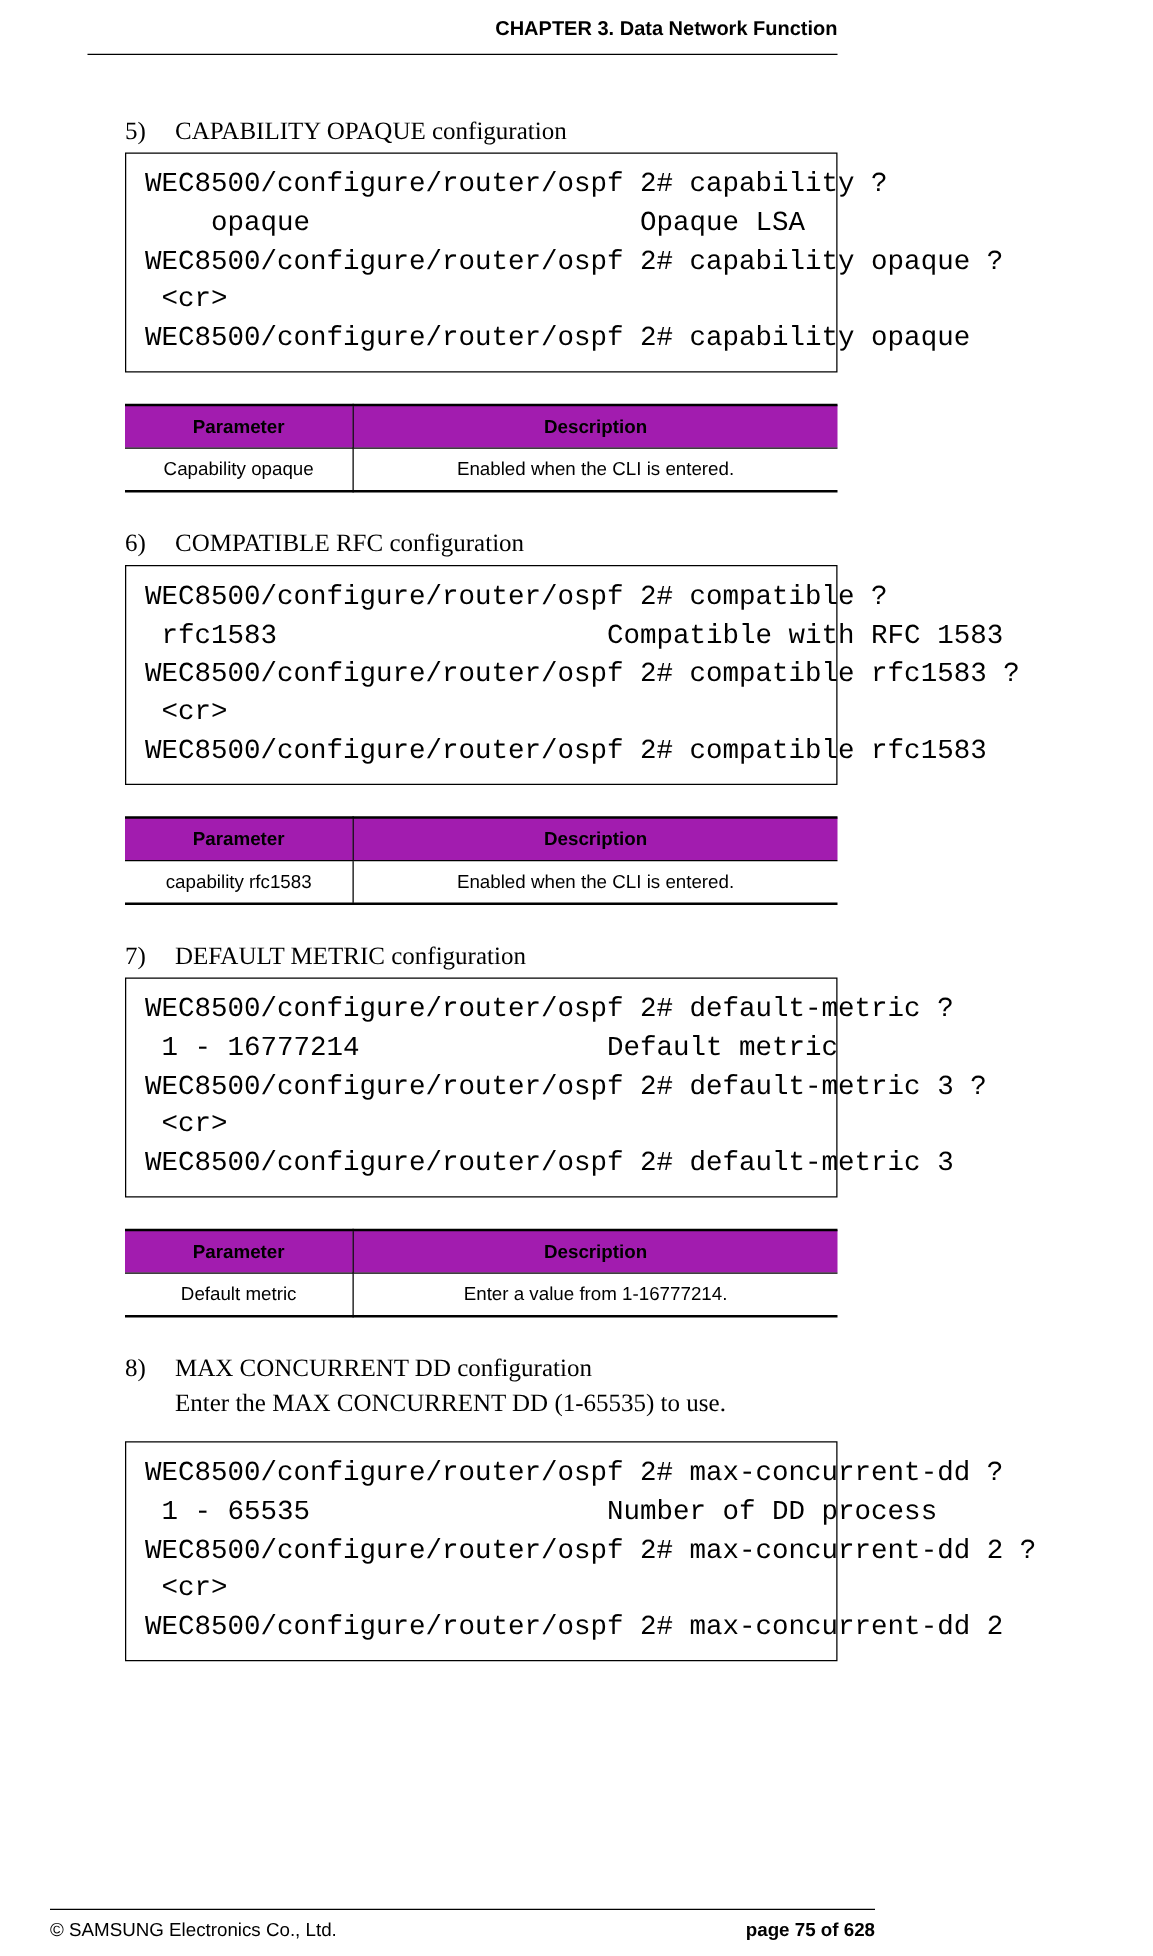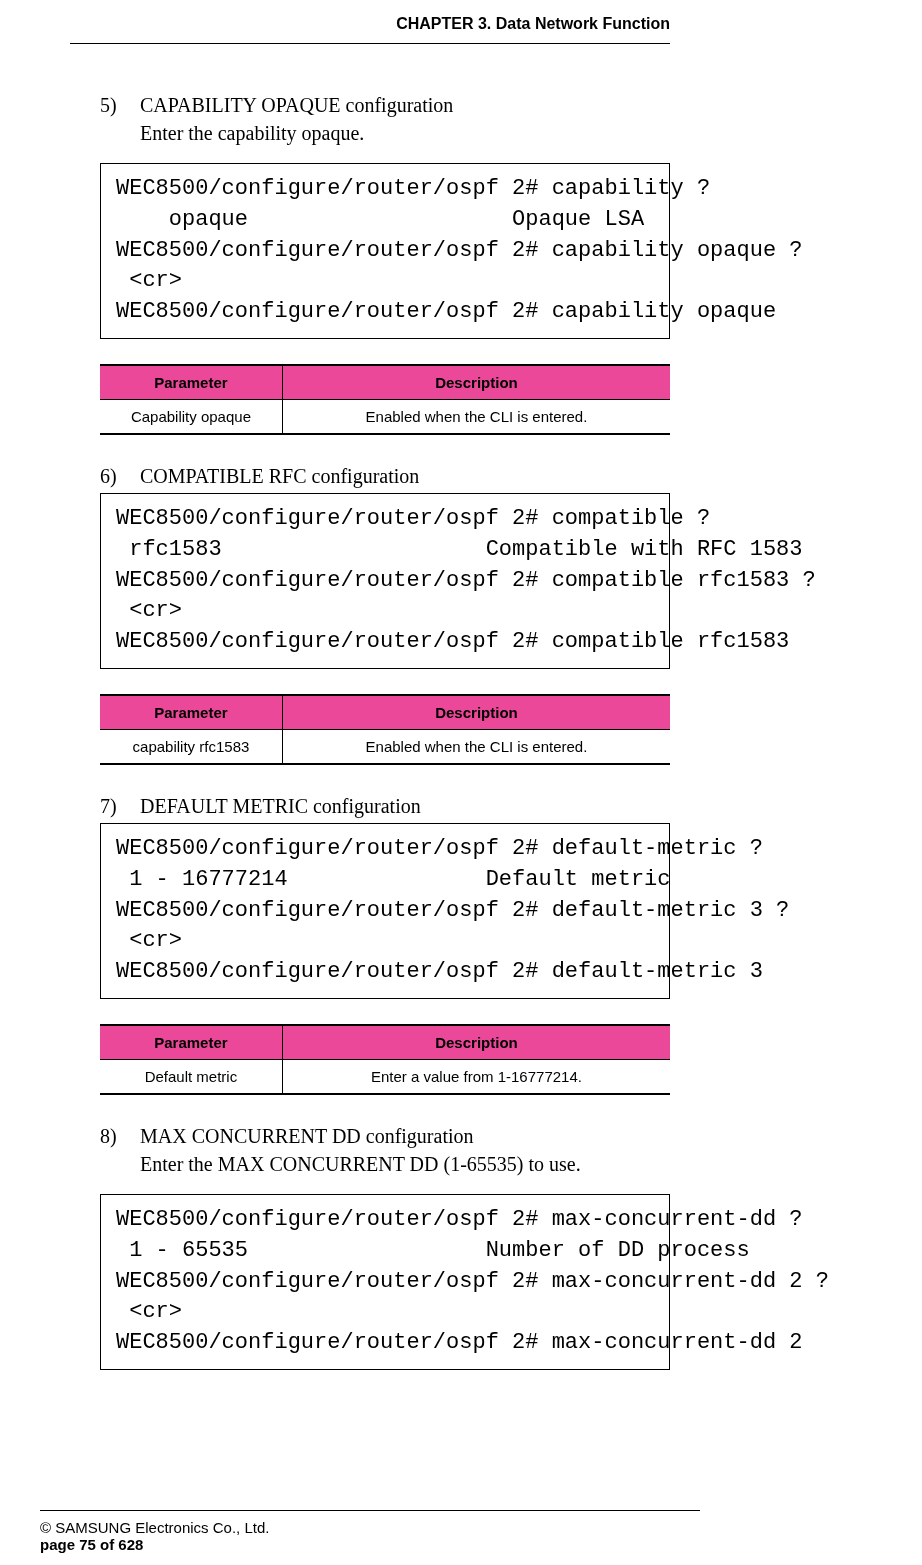--- a/index.html
+++ b/index.html
@@ -55,21 +55,21 @@
     table.param-table {
       width: 100%;
       border-collapse: collapse;
       font-family: Arial, Helvetica, sans-serif;
       font-size: 15px;
       margin-bottom: 30px;
       border-top: 2px solid black;
       border-bottom: 2px solid black;
     }
     table.param-table th {
-      background: #ec4899;
+      background: #a21caf;
       font-weight: bold;
       padding: 8px 10px;
       border-bottom: 1px solid black;
       text-align: center;
     }
     table.param-table td {
       padding: 8px 10px;
       text-align: center;
     }
     table.param-table th:first-child,
@@ -81,41 +81,39 @@
       position: absolute;
       bottom: 12px;
       left: 40px;
       right: 40px;
       border-top: 1px solid black;
       padding-top: 8px;
       font-family: Arial, Helvetica, sans-serif;
       font-size: 15px;
       display: flex;
       justify-content: space-between;
-      flex-direction: column;
     }
     .footer .right {
       font-weight: bold;
     }
   </style>
 </head>
 <body>
 
 <div class="page">
   <div class="header">
     <span>CHAPTER 3. Data Network Function</span>
   </div>
 
   <div class="content">
 
     <div class="item-heading">
       <span class="item-number">5)</span>
       <span>CAPABILITY OPAQUE configuration</span>
     </div>
-    <div class="item-desc">Enter the capability opaque.</div>
     <div class="code-box">WEC8500/configure/router/ospf 2# capability ?
     opaque                    Opaque LSA
 WEC8500/configure/router/ospf 2# capability opaque ?
  &lt;cr&gt;
 WEC8500/configure/router/ospf 2# capability opaque</div>
     <table class="param-table">
       <thead>
         <tr>
           <th>Parameter</th>
           <th>Description</th>

